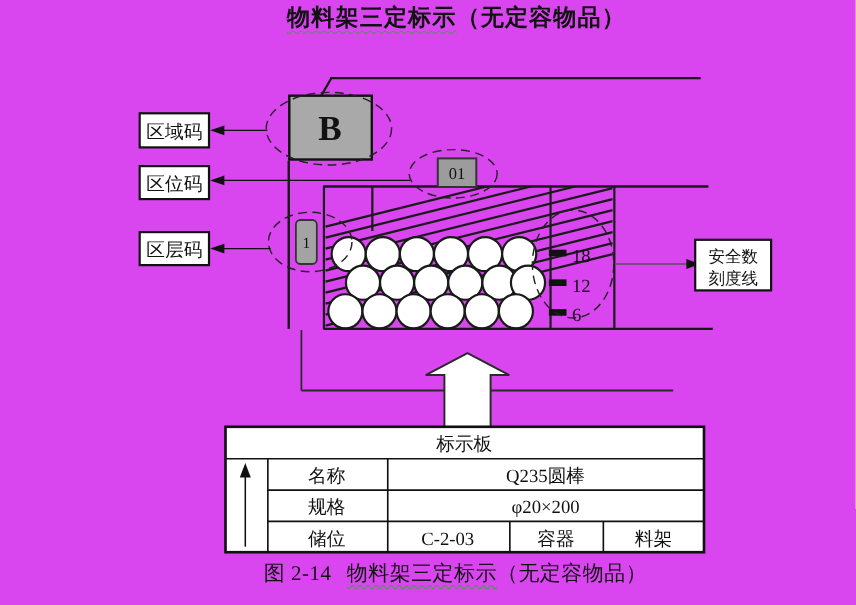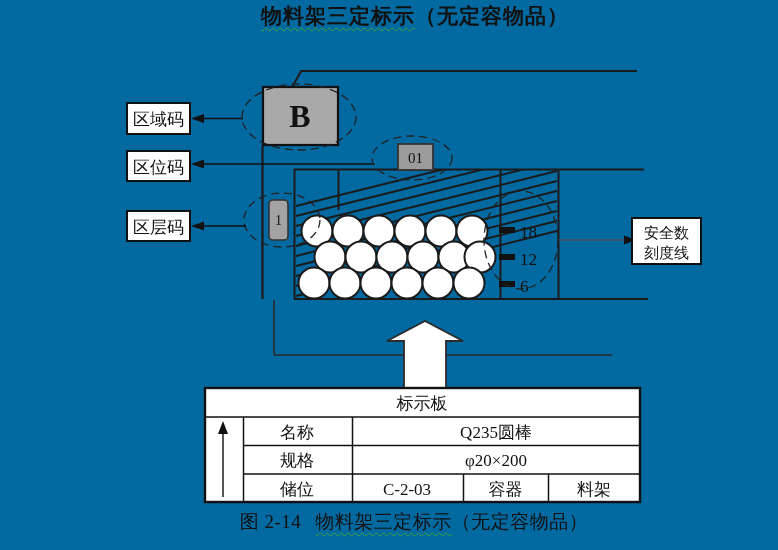--- a/index.html
+++ b/index.html
@@ -1,16 +1,16 @@
 <!DOCTYPE html>
 <html><head>
 <meta charset="utf-8">
 <style>
   html,body{margin:0;padding:0;background:#fff;}
-  .page{position:relative;width:778px;height:550px;background:#0369a1;overflow:hidden;
+  .page{position:relative;width:778px;height:550px;background:#d946ef;overflow:hidden;
         font-family:"Liberation Serif","DejaVu Serif",serif;color:#111;}
   .txt{position:absolute;line-height:1.15;white-space:nowrap;}
   .title{top:4px;left:0;width:778px;text-align:center;padding-left:52px;box-sizing:border-box;
          font-size:21px;font-weight:700;letter-spacing:1px;}
   .intro{top:33px;left:18px;font-size:21px;letter-spacing:0.5px;}
   .caption{top:511px;left:0;width:778px;text-align:center;padding-left:50px;box-sizing:border-box;
            font-size:19px;letter-spacing:0.5px;}
   .caption .figno{margin-right:14px;}
   .sq{text-decoration-line:underline;text-decoration-style:wavy;
       text-decoration-color:#3aa33a;text-decoration-thickness:1px;text-underline-offset:4px;}

